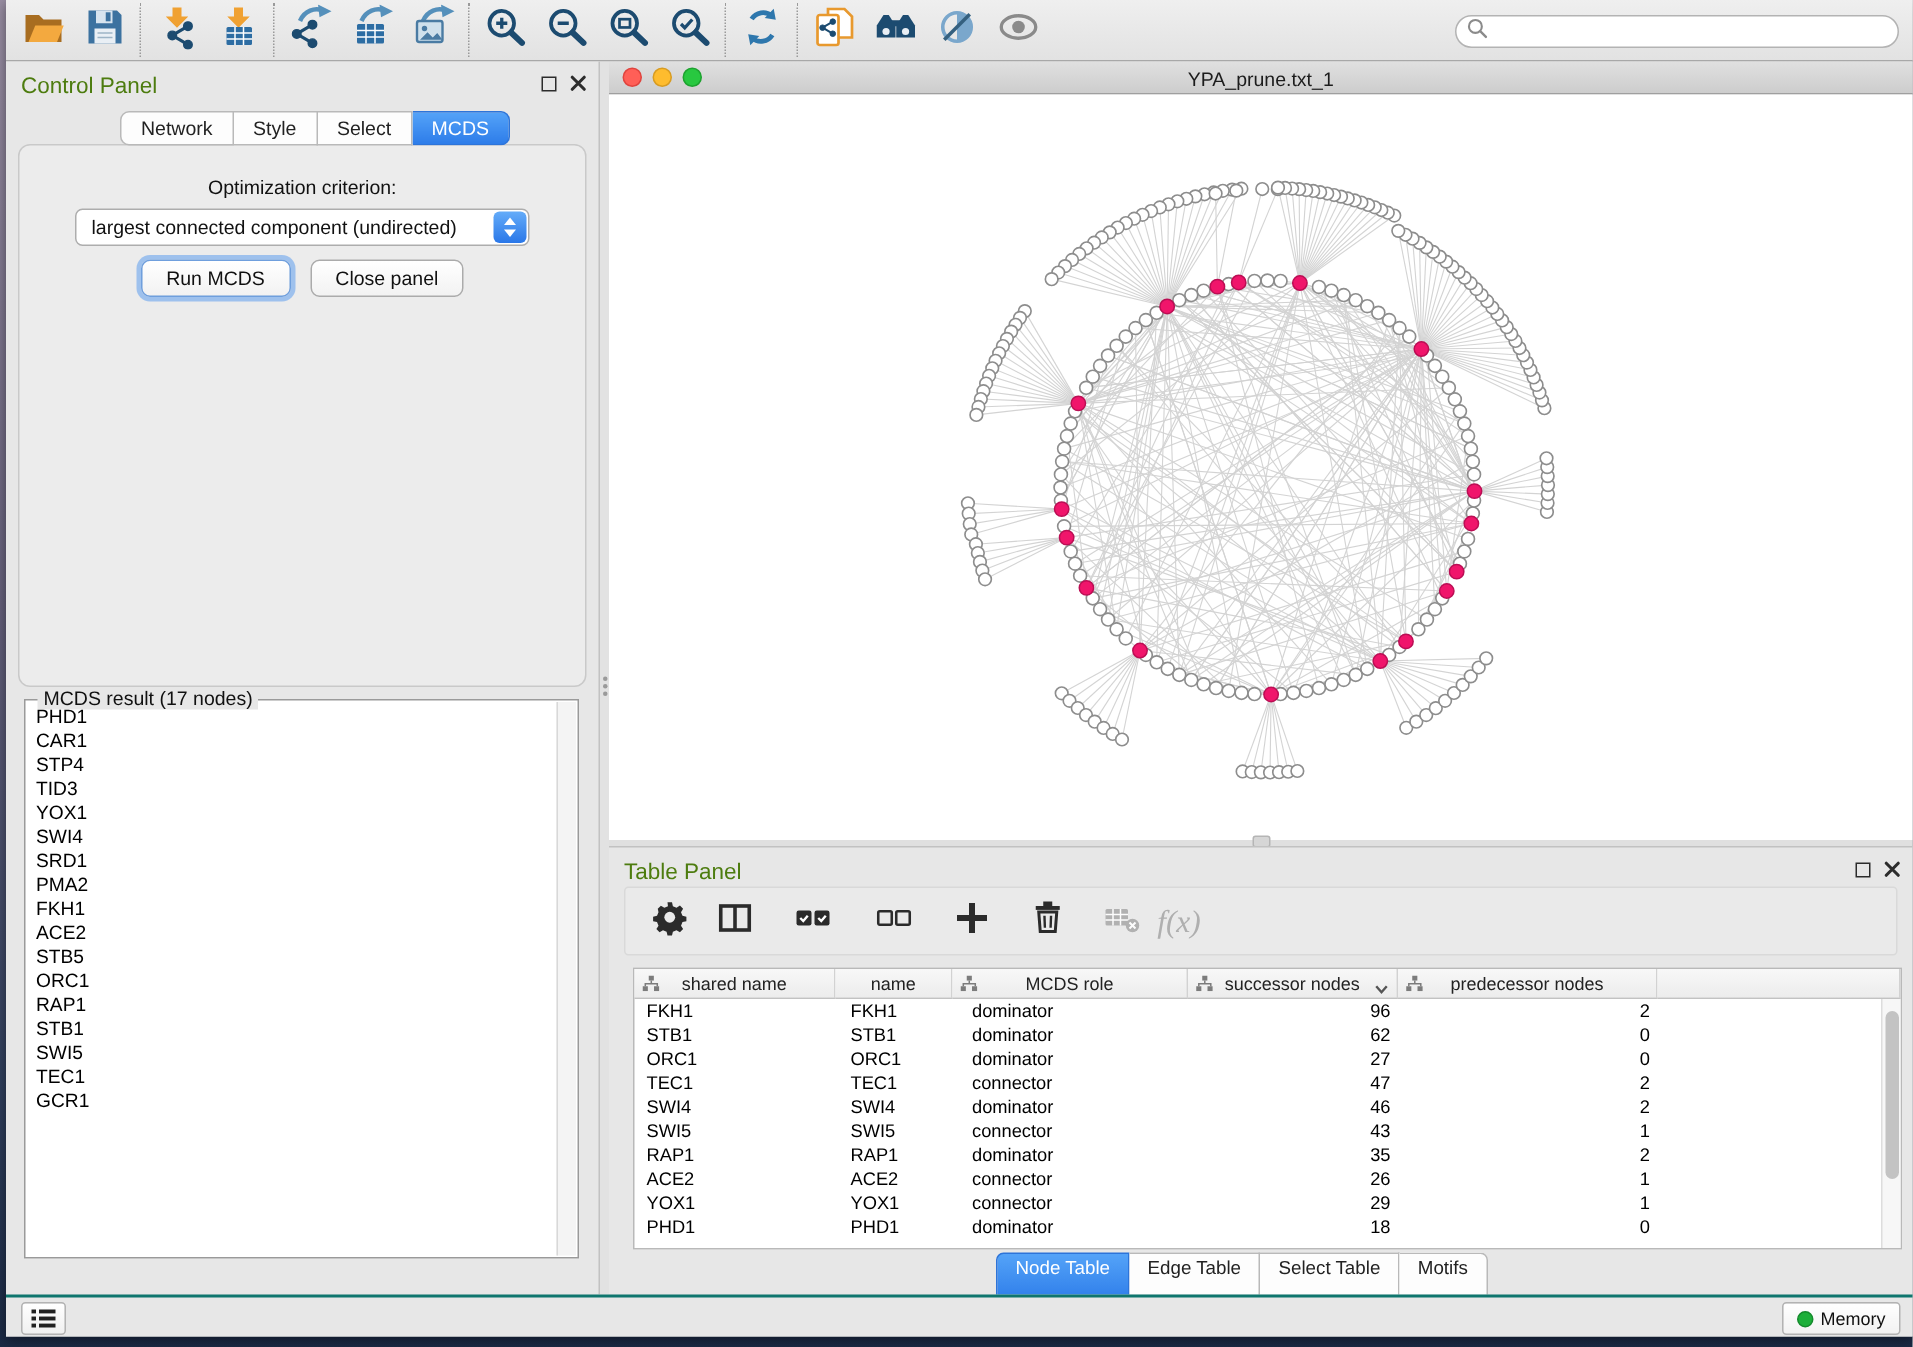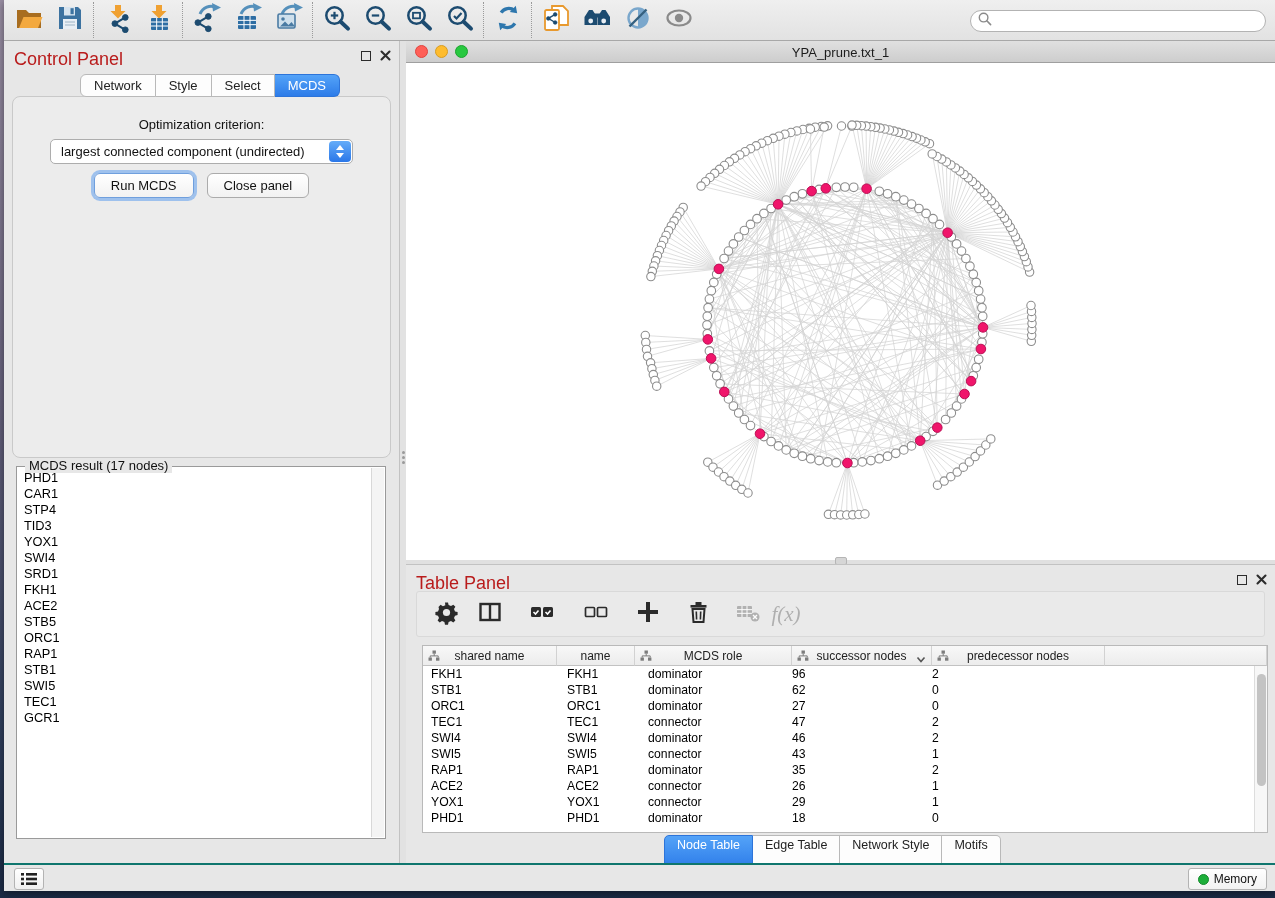--- a/index.html
+++ b/index.html
@@ -10,21 +10,21 @@
   
   .toolbar{position:absolute;top:0;left:0;right:0;height:41px;background:linear-gradient(#efefef,#e2e2e2);border-bottom:1px solid #a8a8a8;display:flex;align-items:center;padding-left:4px}
   .tb-sep{width:0;height:36px;border-left:1px dotted #9a9a9a;margin:0 3px}
   .tb-btn{width:41px;height:36px;display:flex;align-items:center;justify-content:center;border-radius:4px}
   .searchbox{position:absolute;right:9px;top:10px;width:296px;height:22px;background:#fff;border:1px solid #b3b3b3;border-radius:11px;display:flex;align-items:center;padding:0 7px;gap:5px}
   .searchbox input{border:none;outline:none;flex:1;font-size:12px;font-family:"Liberation Sans",sans-serif;background:transparent}
 
   
   .cp{position:absolute;left:0;top:41px;width:396px;bottom:28px;background:#e7e7e7;border-right:1px solid #c2c2c2}
   .cp-header{position:absolute;top:0;left:0;right:0;height:30px}
-  .panel-title{position:absolute;left:10px;top:8px;font-size:18px;color:#b91c1c}
+  .panel-title{position:absolute;left:10px;top:8px;font-size:15px;color:#4d7c0f}
   .panel-icons{position:absolute;right:8px;top:9px;display:flex;gap:9px;align-items:center}
   .float-ico{width:10px;height:10px;border:1.6px solid #2c2c2c}
   .close-ico{width:11px;height:11px}
   .cp-tabs{position:absolute;top:33px;left:76px;display:flex;z-index:3}
   .tab{height:23px;line-height:21px;padding:0 13px;font-size:13px;background:#fdfdfd;border:1px solid #b9b9b9;border-left:none;color:#222}
   .tab:first-child{border-left:1px solid #b9b9b9;border-radius:6px 0 0 6px}
   .tab:last-child{border-radius:0 6px 6px 0}
   .tab.active{background:linear-gradient(#54a3f8,#2d7ce9);border-color:#2d74d9;color:#fff}
   .cp-pane{position:absolute;left:8px;right:8px;top:55px;height:362px;background:#ececec;border:1px solid #c9c9c9;border-radius:8px}
   .opt-label{position:absolute;top:20px;width:100%;text-align:center;font-size:13px;color:#111}
@@ -69,21 +69,21 @@
   .fx{font-family:"Liberation Serif",serif;font-style:italic;font-size:21px;color:#a9a9a9}
   .tbl{position:absolute;left:16px;top:80px;width:846px;height:188px;background:#fff;border:1px solid #b9b9b9}
   .tbl-head{position:absolute;top:0;left:0;right:0;height:20px;display:flex}
   .th{height:20px;background:linear-gradient(#f8f8f8,#ececec);border-right:1px solid #d2d2d2;border-bottom:1px solid #c2c2c2;display:flex;align-items:center;font-size:12px;color:#222;position:relative}
   .th .lbl{flex:1;text-align:center;padding:0 14px}
   .th .hico{position:absolute;left:5px;top:4px}
   .th .sort{position:absolute;right:5px;top:6px}
   .tbl-body{position:absolute;top:20px;left:0;right:13px;bottom:0;overflow:hidden}
   .tr{display:flex;height:16px}
   .td{font-size:12.2px;line-height:16px;color:#000;white-space:nowrap;overflow:hidden}
-  .td.num{text-align:left;padding-right:5px}
+  .td.num{text-align:right;padding-right:5px}
   .tbl-scroll{position:absolute;right:0;top:20px;bottom:0;width:13px;background:#f7f7f7;border-left:1px solid #ddd}
   .tbl-thumb{position:absolute;left:1.5px;top:8px;width:9px;height:112px;background:#c3c3c3;border-radius:5px}
   .tp-tabs{position:absolute;top:270px;left:258px;display:flex}
   .tp-tab{height:34px;line-height:19px;padding:0 12px;font-size:12.5px;background:#fdfdfd;border:1px solid #b9b9b9;border-left:none;color:#222}
   .tp-tab:first-child{border-left:1px solid #b9b9b9;border-radius:5px 0 0 5px}
   .tp-tab:last-child{border-radius:0 5px 5px 0}
   .tp-tab.active{background:linear-gradient(#54a3f8,#2d7ce9);border-color:#2d74d9;color:#fff}
 
   
   .statusbar{position:absolute;left:0;right:0;bottom:0;height:28px;background:#e7e7e7;border-top:2px solid #0f766e}
@@ -292,20 +292,21 @@
     <div class="result-box">
       <span class="result-legend">MCDS result (17 nodes)</span>
       <div class="result-list" id="result-list">
           <div class="result-item">PHD1</div>
           <div class="result-item">CAR1</div>
           <div class="result-item">STP4</div>
           <div class="result-item">TID3</div>
           <div class="result-item">YOX1</div>
           <div class="result-item">SWI4</div>
           <div class="result-item">SRD1</div>
+          <div class="result-item">PMA2</div>
           <div class="result-item">FKH1</div>
           <div class="result-item">ACE2</div>
           <div class="result-item">STB5</div>
           <div class="result-item">ORC1</div>
           <div class="result-item">RAP1</div>
           <div class="result-item">STB1</div>
           <div class="result-item">SWI5</div>
           <div class="result-item">TEC1</div>
           <div class="result-item">GCR1</div>
         </div>
@@ -1116,21 +1117,21 @@
               <div class="td num" style="width:173px">0</div>
             </div>
           </div>
         <div class="tbl-scroll">
             <div class="tbl-thumb"></div>
           </div>
       </div>
       <div class="tp-tabs" id="tp-tabs">
           <span class="tp-tab active">Node Table</span>
           <span class="tp-tab">Edge Table</span>
-          <span class="tp-tab">Network Style</span>
+          <span class="tp-tab">Select Table</span>
           <span class="tp-tab">Motifs</span>
         </div>
     </div>
   </div>
 
   <div class="statusbar">
     <span class="sb-list-btn">
       <svg width="18" height="14" viewBox="0 0 18 14">
         <rect x="1" y="1" width="3" height="2.6" fill="#222"></rect>
           <rect x="6" y="1" width="11" height="2.6" fill="#222"></rect>

